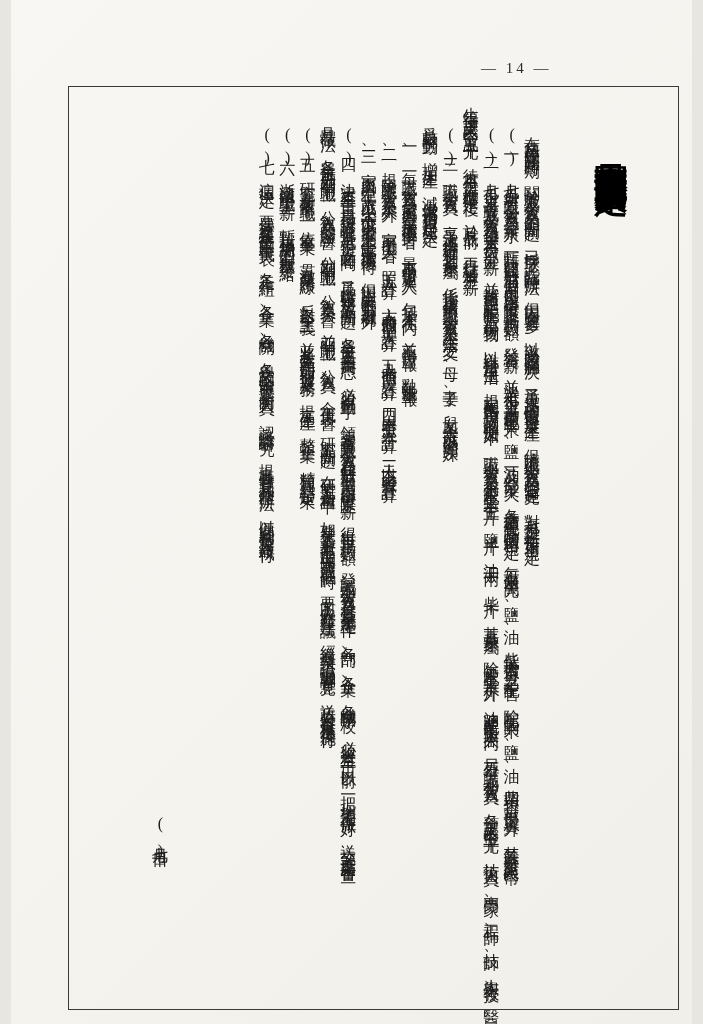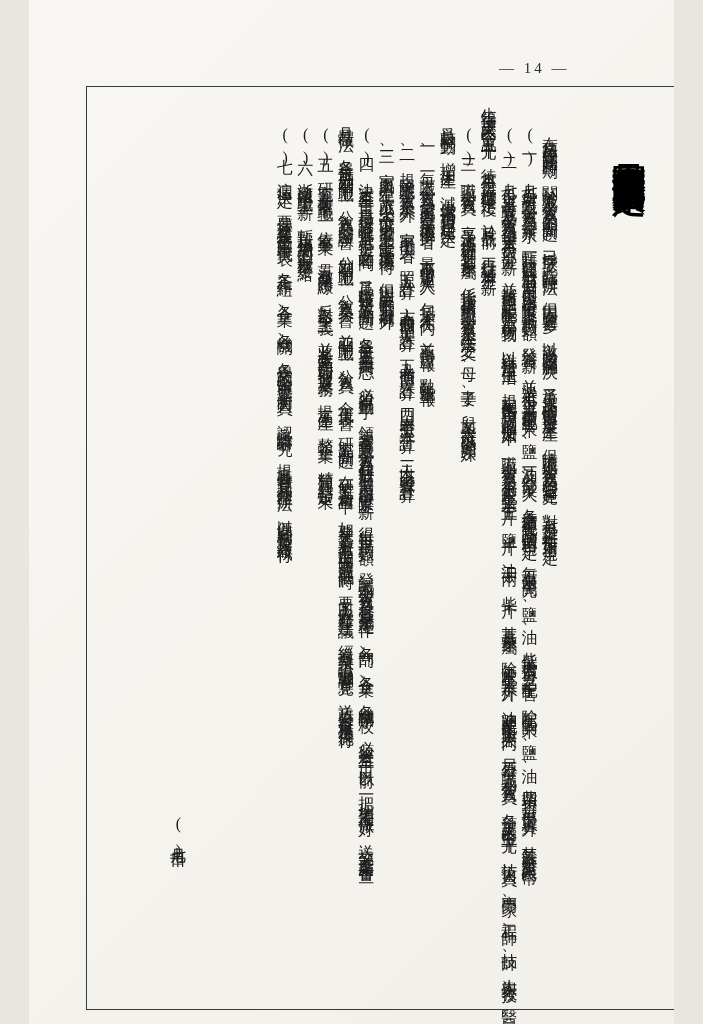--- a/index.html
+++ b/index.html
@@ -4,20 +4,21 @@
 <style>
   html,body{margin:0;padding:0;background:#e8e6e1;}
   .page{
     position:relative;
     width:645px;height:1024px;
     margin:0 auto;
     background:linear-gradient(135deg,#f8f7f4 0%,#f4f3ee 55%,#f1efe9 100%);
     overflow:hidden;
     font-family:"Liberation Serif","DejaVu Serif",serif;
     color:#161616;
+    padding-left:36px;
   }
   .page-number{
     position:absolute;
     top:60px;left:470px;
     font-size:15px;
     letter-spacing:3px;
     color:#2b2b2b;
     white-space:nowrap;
   }
   .frame{

